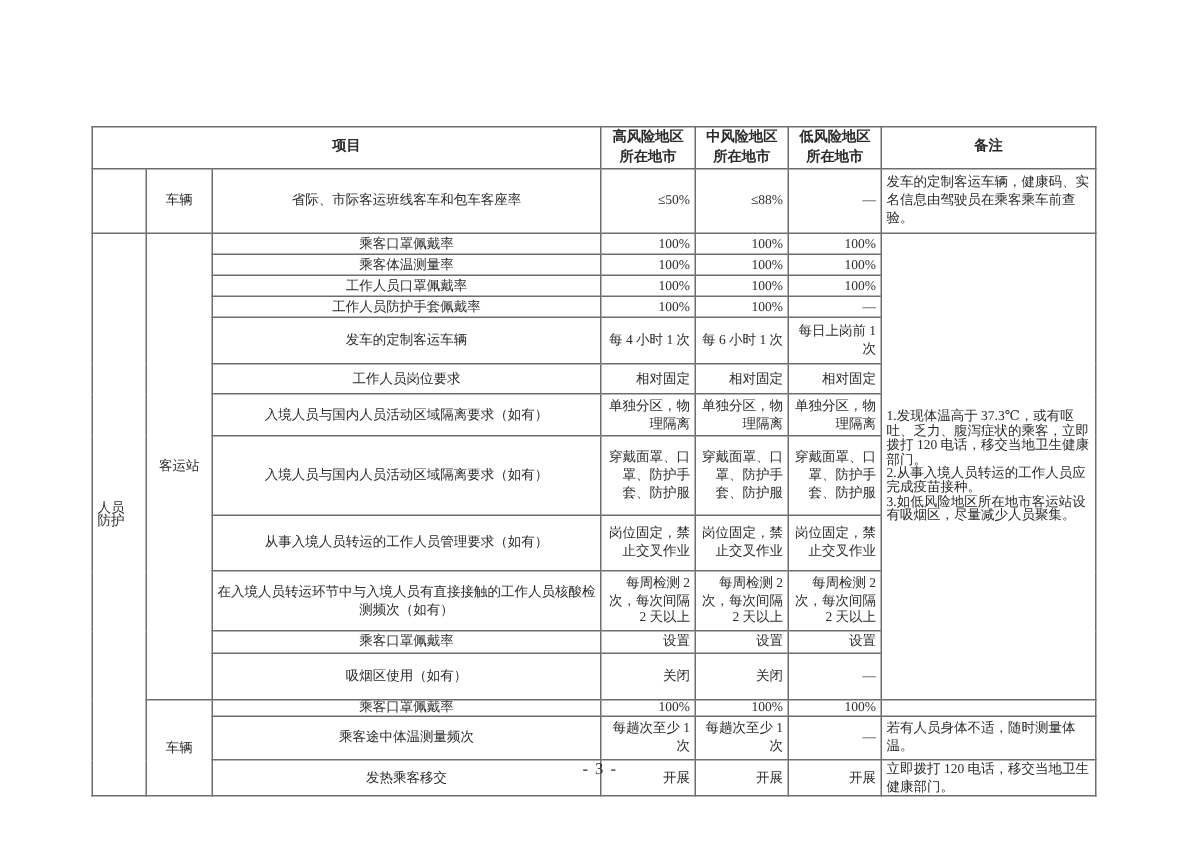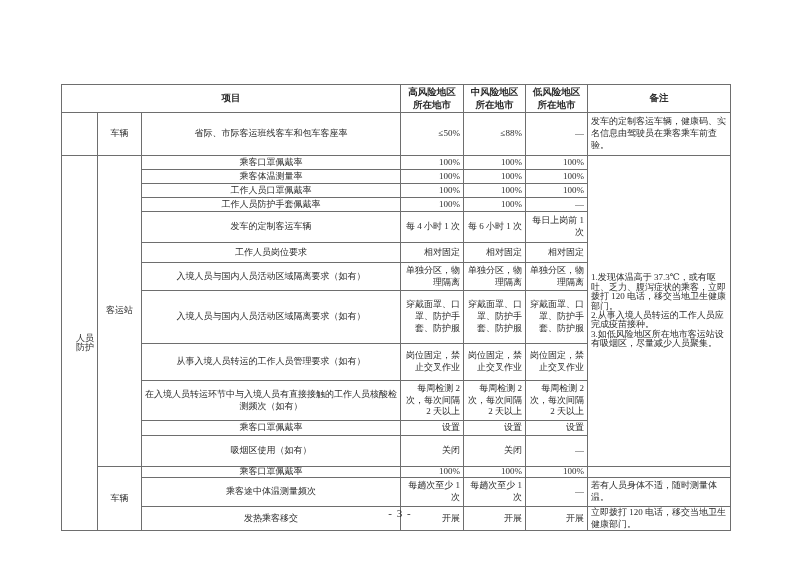--- a/index.html
+++ b/index.html
@@ -34,21 +34,21 @@
     font-family: "Liberation Sans", "DejaVu Sans", sans-serif;
     font-weight: bold;
     font-size: 9.5px;
     text-align: center;
     white-space: pre-line;
     line-height: 1.35;
   }
   .item   { text-align: center; padding-left: 8px; }
   .val    { text-align: right; }
   .remark { text-align: left; white-space: pre-line; padding: 1px 5px; line-height: 1.45; }
-  .cat    { text-align: right; white-space: pre-line; line-height: 1.6; }
+  .cat    { text-align: left; white-space: pre-line; line-height: 1.6; }
   .group  { text-align: center; }
   tr.tight td { line-height: 1.05; padding-top: 0; padding-bottom: 0; }
   .pageno {
     position: absolute;
     left: 0; right: 0;
     top: 507px;
     text-align: center;
     font-size: 11px;
     color: #2b2b2b;
     letter-spacing: 1px;

